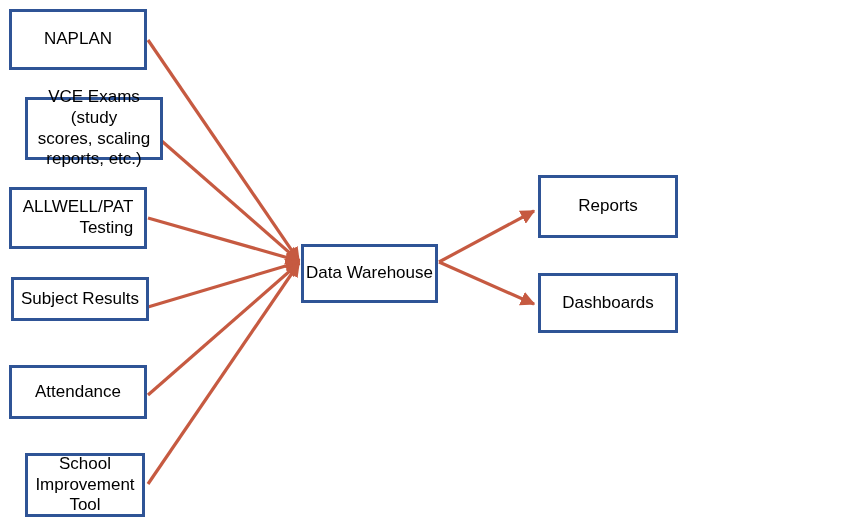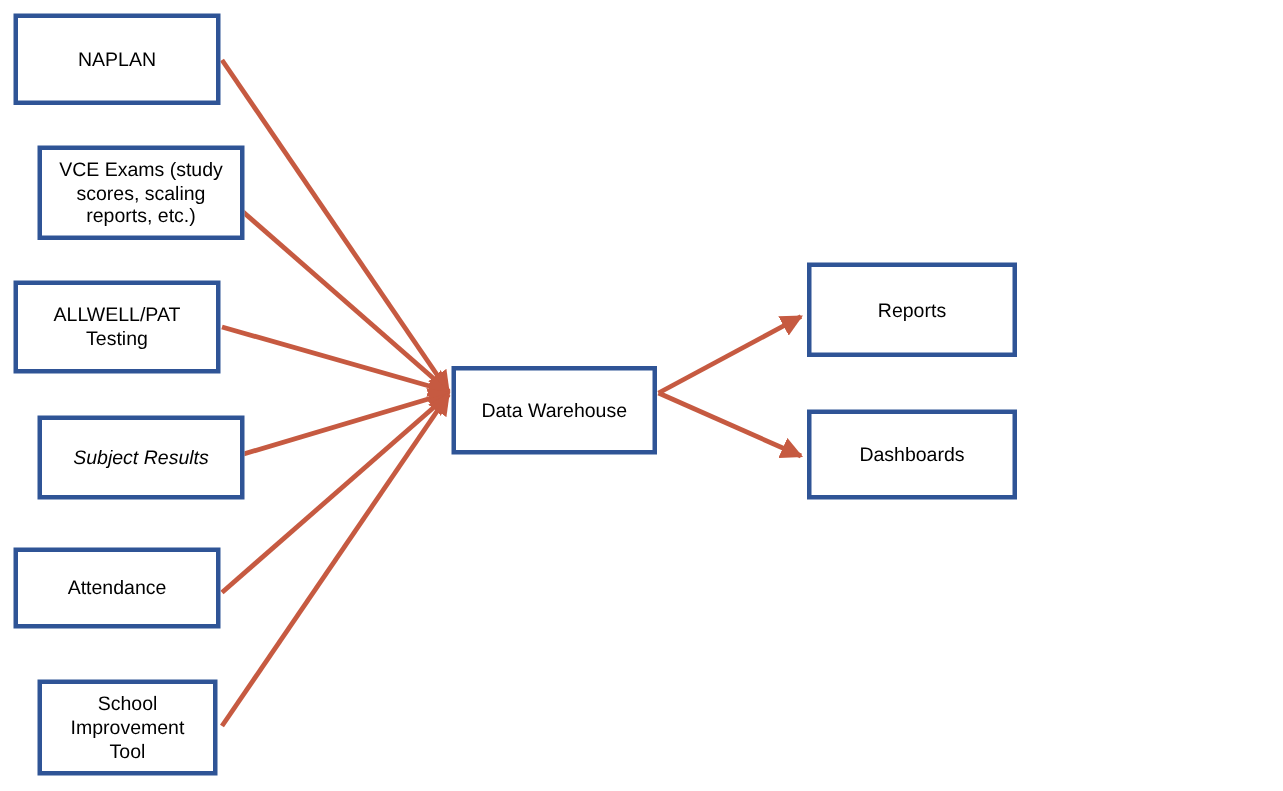--- a/index.html
+++ b/index.html
@@ -20,28 +20,28 @@
     position:absolute;left:0;top:0;width:855px;height:527px;
   }
   .node{
     position:absolute;
     box-sizing:border-box;
     border:3px solid var(--node-border);
     background:var(--bg);
     display:flex;align-items:center;justify-content:center;
     text-align:center;
     color:var(--text);
-    font-size:13px;line-height:1.22;
+    font-size:17px;line-height:1.22;
     white-space:pre-line;
   }
   
   .n-naplan     {left:9px;  top:9px;   width:138px; height:61px;}
   .n-vce        {left:25px;  top:97px;  width:138px; height:63px;}
-  .n-allwell    {left:9px;  top:187px; width:138px; height:62px;}
-  .n-subject    {left:25px;  top:277px; width:138px; height:56px;font-style:italic;}
+  .n-allwell    {left:9px;  top:187px; width:138px; height:62px;text-align:right;}
+  .n-subject    {left:11px;  top:277px; width:138px; height:44px;}
   .n-attendance {left:9px;  top:365px; width:138px; height:54px;}
   .n-sit        {left:9px;  top:453px; width:120px; height:64px;margin-left:16px;}
   
   .n-warehouse  {left:301px;top:244px; width:137px; height:59px;}
   
   .n-reports    {left:538px;top:175px; width:140px; height:63px;}
   .n-dashboards {left:538px;top:273px; width:140px; height:60px;}
 </style>
 </head>
 <body>

